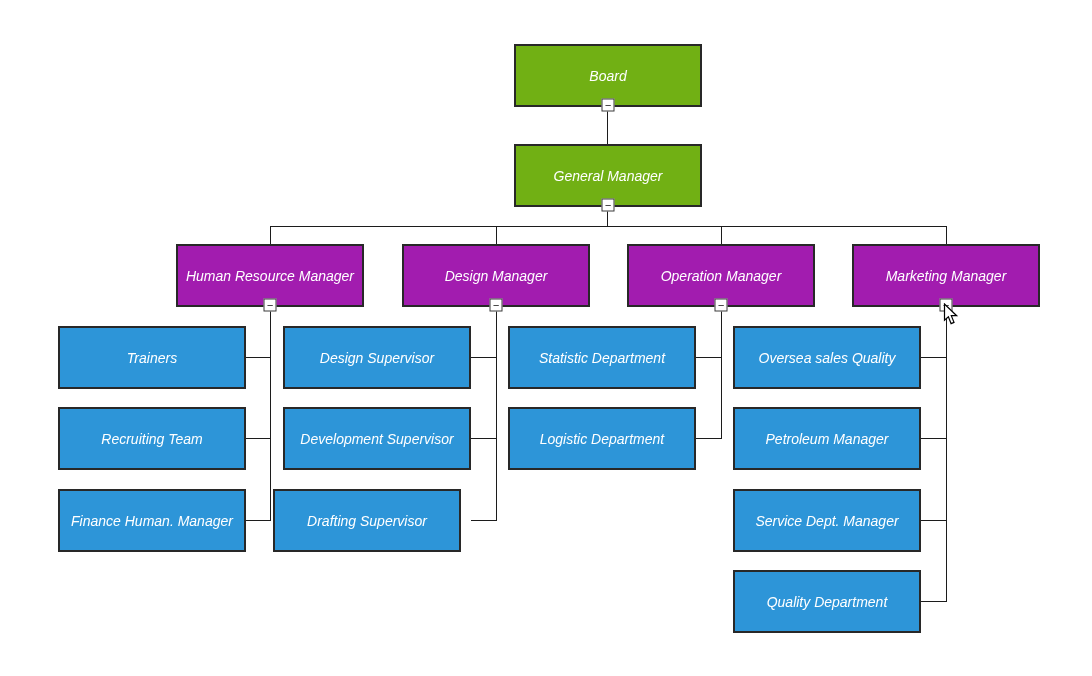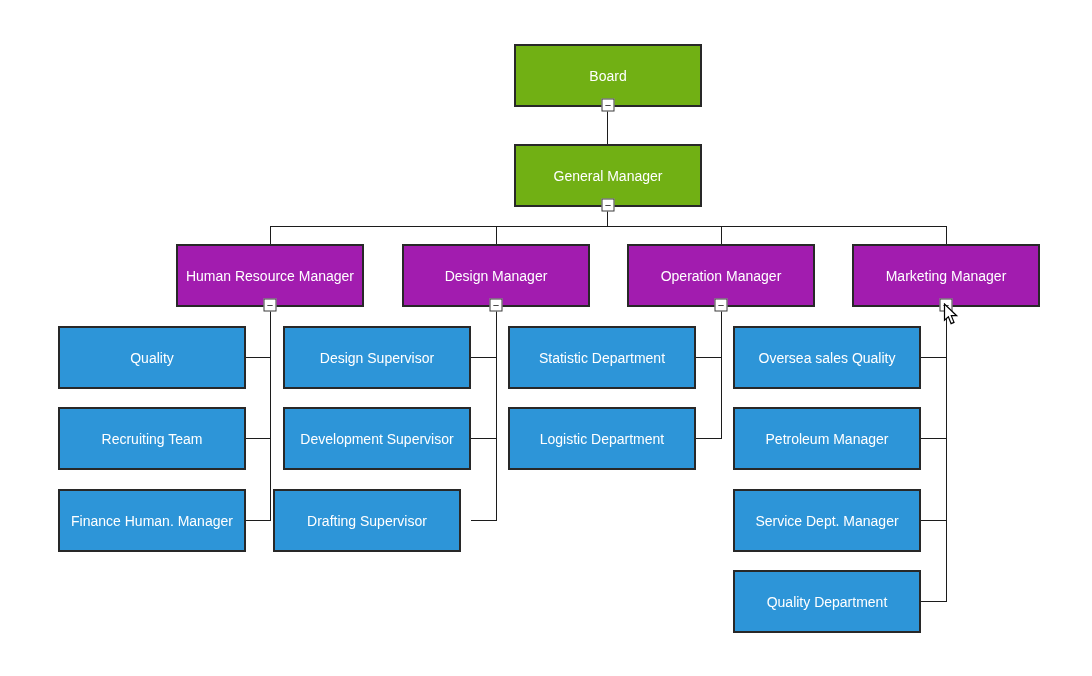--- a/index.html
+++ b/index.html
@@ -3,21 +3,21 @@
 <meta charset="utf-8">
 <style>
   html,body{margin:0;padding:0;background:#ffffff;}
   #canvas{
     position:relative;width:1092px;height:676px;background:#ffffff;
     font-family:"Liberation Sans", sans-serif;overflow:hidden;
   }
   .node{
     position:absolute;width:188px;height:63px;box-sizing:border-box;
     border:2px solid #282828;display:flex;align-items:center;justify-content:center;
-    color:#ffffff;font-size:14px;text-align:center;cursor:default;
+    color:#ffffff;font-size:14px;text-align:center;cursor:default;font-style:italic;
   }
   .lvl-exec{background:#71B014;}
   .lvl-mgr{background:#a21caf;align-items:center;}
   .lvl-staff{background:#2D95D8;}
   .expander{
     position:absolute;left:50%;bottom:0;transform:translate(-50%,50%);
     width:13px;height:13px;background:#ffffff;border:1.5px solid #3a3a3a;
     box-sizing:border-box;display:flex;align-items:center;justify-content:center;
     color:#111;font-size:11px;line-height:9px;z-index:3;
   }
@@ -81,21 +81,21 @@
   <div class="node lvl-mgr" style="left:627px;top:244px">
     <span class="lbl">Operation Manager</span>
     <span class="expander">−</span>
   </div>
   <div class="node lvl-mgr" style="left:852px;top:244px">
     <span class="lbl">Marketing Manager</span>
     <span class="expander">−</span>
   </div>
 
   <div class="node lvl-staff" style="left:58px;top:326px">
-    <span class="lbl">Quality</span>
+    <span class="lbl">Trainers</span>
   </div>
   <div class="node lvl-staff" style="left:58px;top:407px">
     <span class="lbl">Recruiting Team</span>
   </div>
   <div class="node lvl-staff" style="left:58px;top:489px">
     <span class="lbl">Finance Human. Manager</span>
   </div>
 
   <div class="node lvl-staff" style="left:283px;top:326px">
     <span class="lbl">Design Supervisor</span>

